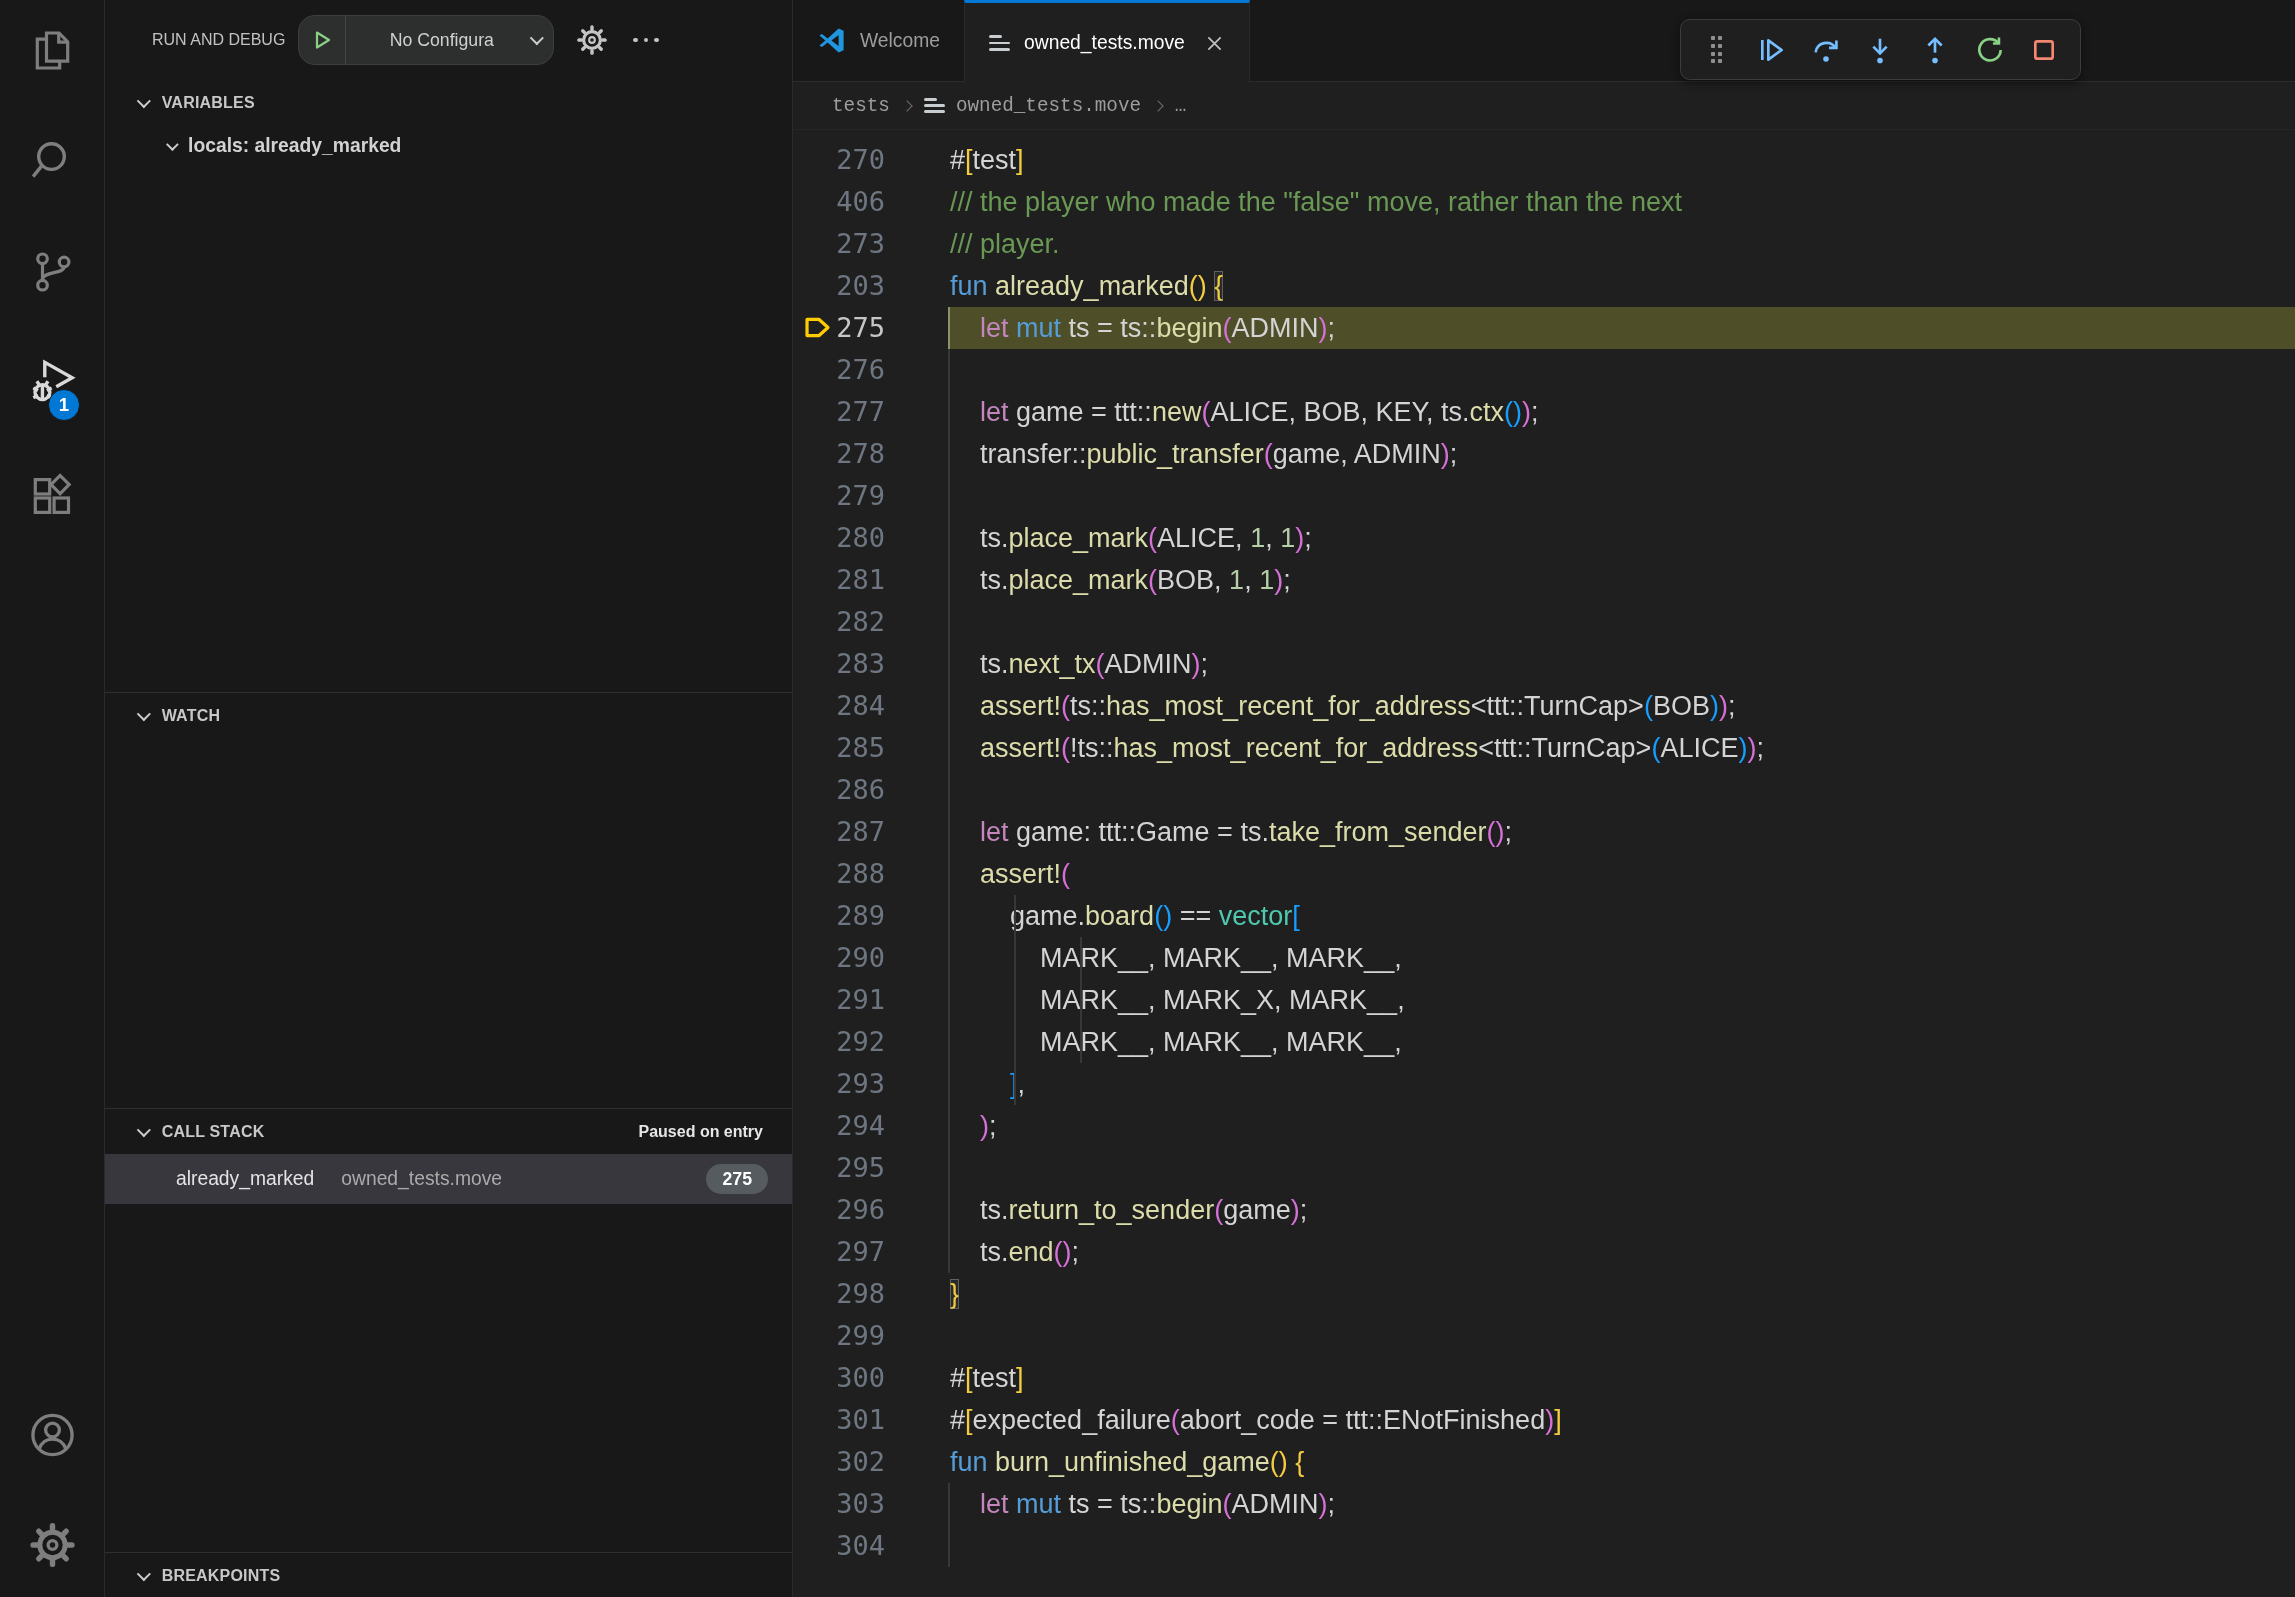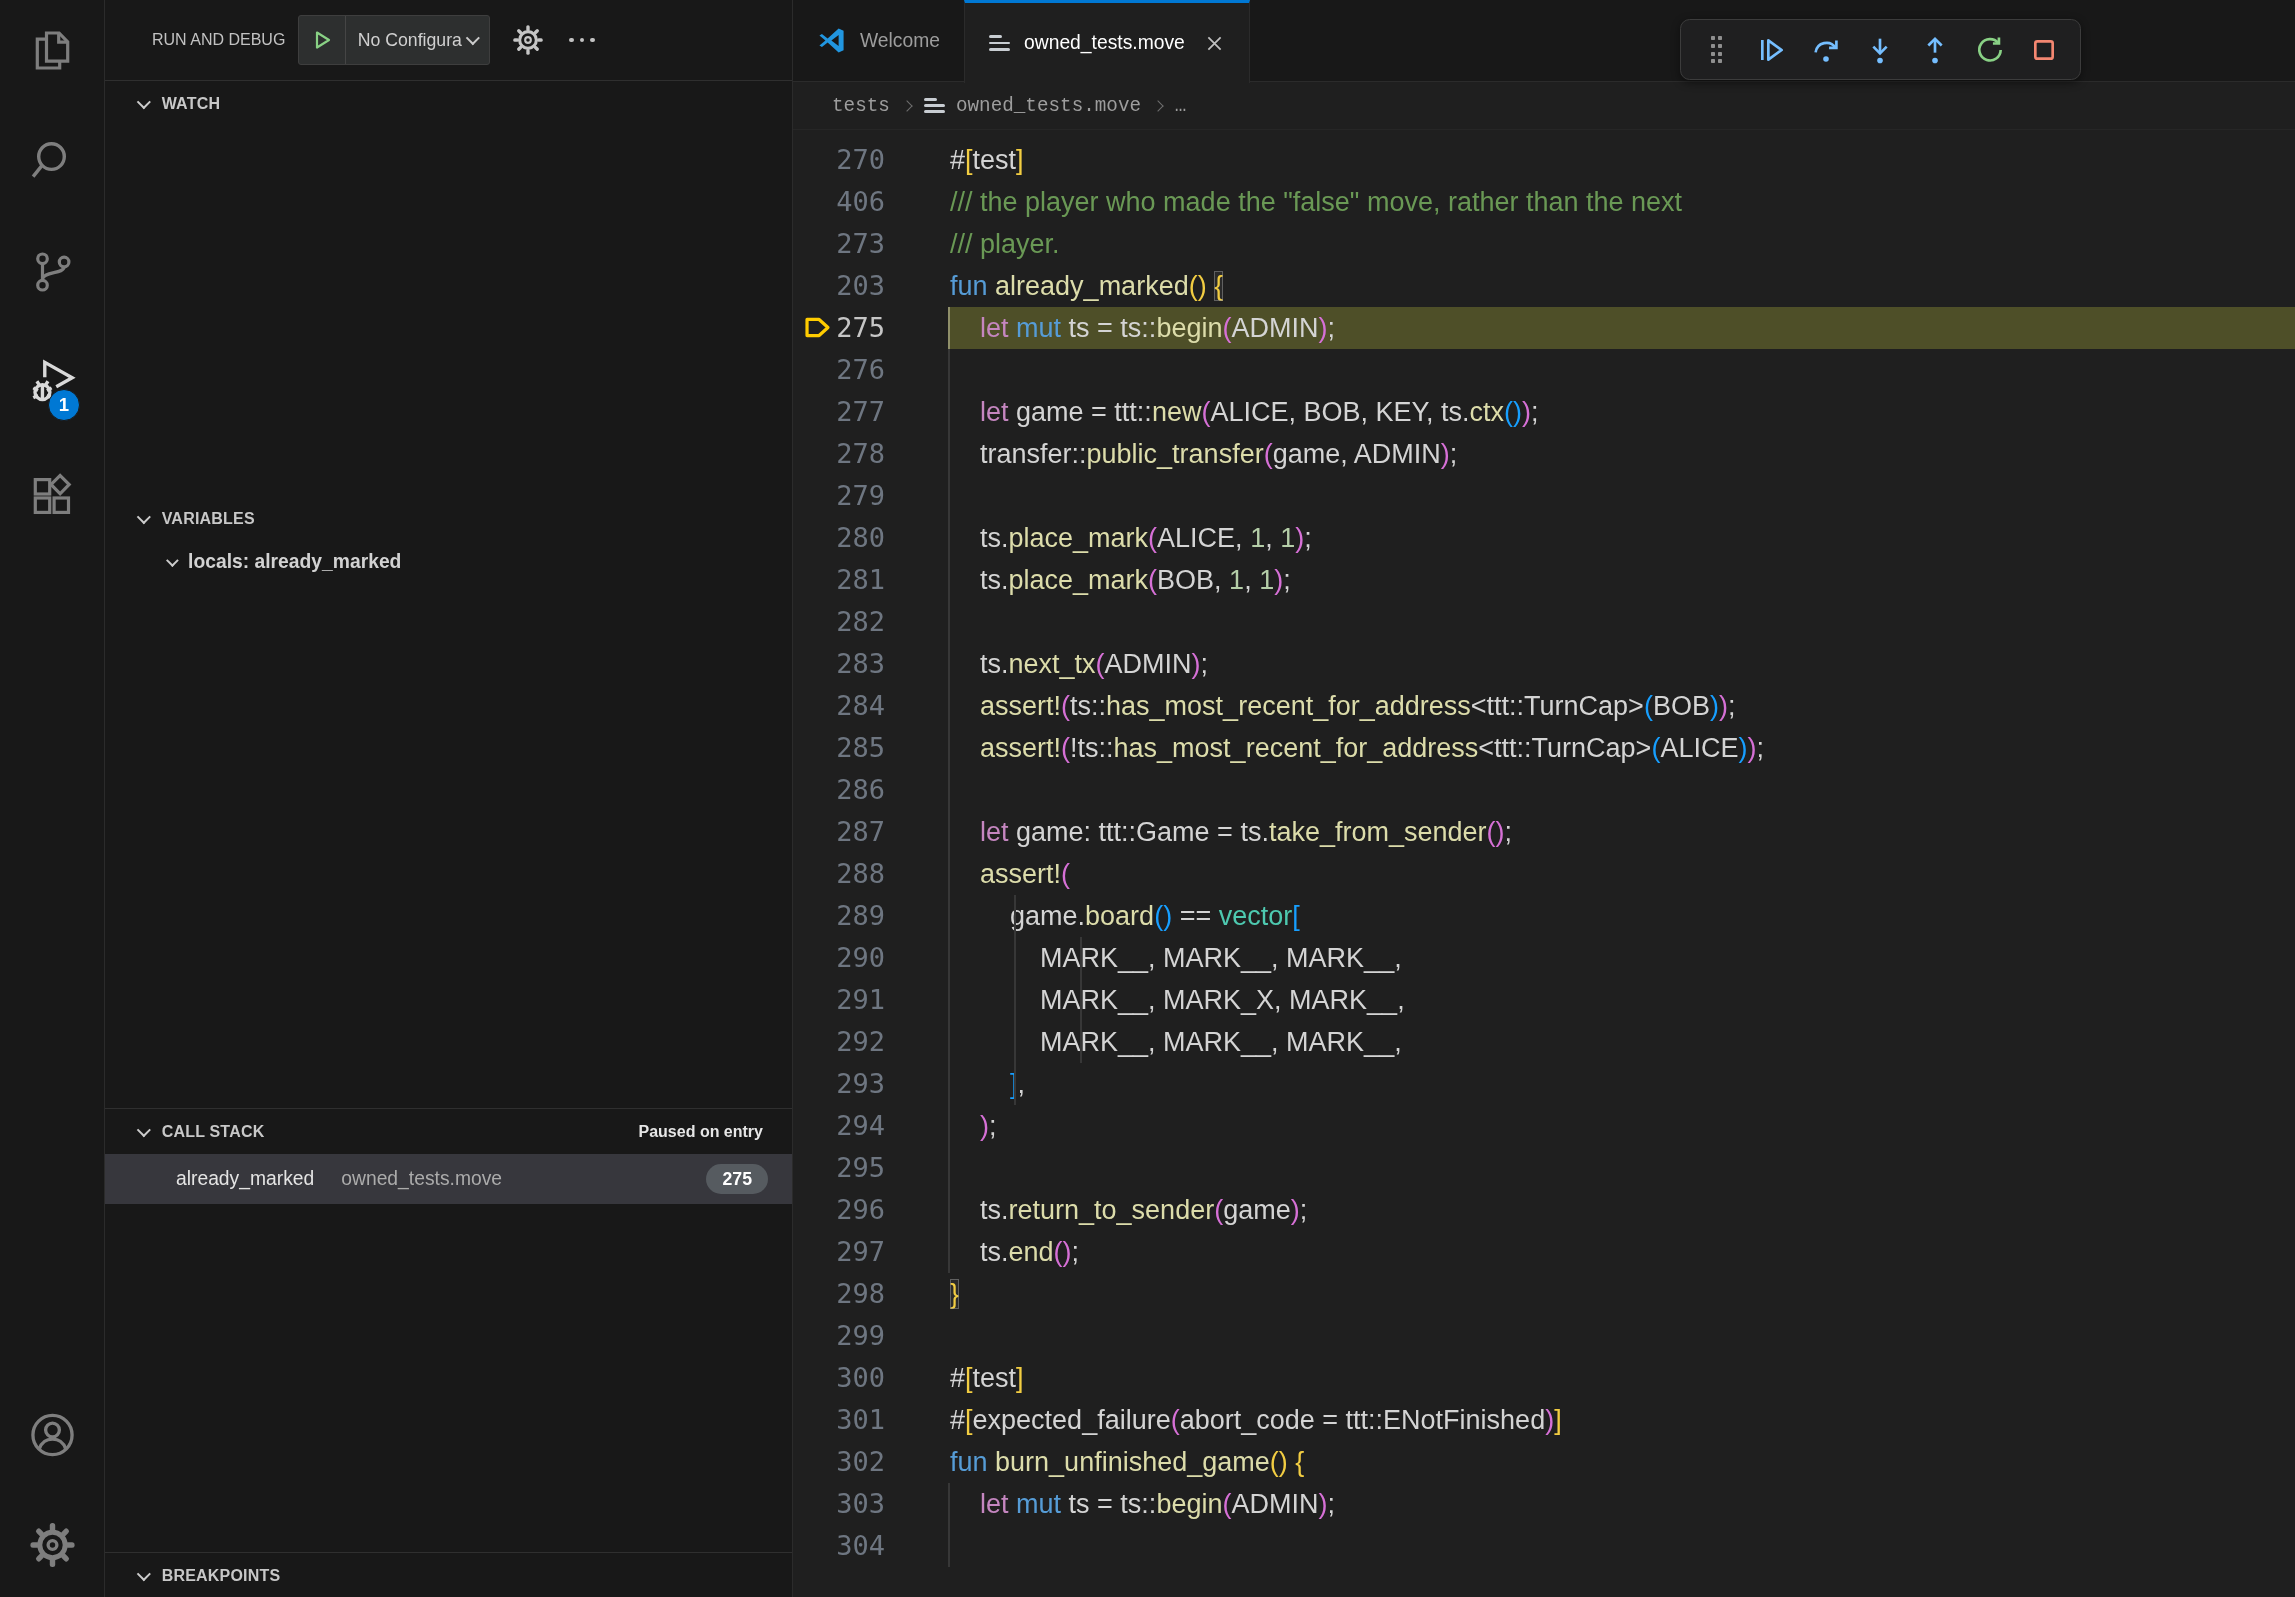--- a/index.html
+++ b/index.html
@@ -12,22 +12,22 @@
   .ab-icon{position:absolute;left:50%;transform:translateX(-50%);width:51px;height:51px;
            display:flex;align-items:center;justify-content:center;}
   .ab-badge{position:absolute;left:48px;top:389px;width:32px;height:32px;border-radius:50%;
             background:#0078d4;color:#fff;font-size:18.5px;font-weight:700;display:flex;
             align-items:center;justify-content:center;border:1.6px solid #181818;}
   
   #sidebar{position:absolute;left:105px;top:0;width:687px;height:1597px;background:#181818;
            display:flex;flex-direction:column;}
   .sb-header{height:80px;flex:none;display:flex;align-items:center;padding-left:47px;}
   .sb-title{font-size:16px;color:#c2c2c2;white-space:nowrap;}
-  .cfg{margin-left:13px;height:50px;border-radius:3px;background:#2d2f2f;border:0.8px solid #3e3e3e;
-       display:flex;align-items:center;cursor:pointer;}
+  .cfg{margin-left:13px;height:50px;border-radius:17px;background:#2d2f2f;border:0.8px solid #3e3e3e;
+       display:flex;align-items:center;cursor:pointer;gap:32px;}
   .cfg-play{width:47px;height:100%;display:flex;align-items:center;justify-content:center;
             border-right:0.8px solid #454545;}
   .cfg-label{padding:0 4.8px 0 11.3px;font-size:17.7px;color:#d0d0d0;max-width:151px;overflow:hidden;
              white-space:nowrap;}
   .chv{display:inline-block;width:9.7px;height:9.7px;border-right:2px solid #cccccc;
        border-bottom:2px solid #cccccc;transform:rotate(45deg);}
   .cfg .chv{margin:-4.8px 11.3px 0 1.6px;}
   .sb-gear{margin-left:21px;display:flex;cursor:pointer;}
   .sb-dots{margin-left:24px;display:flex;gap:5.6px;cursor:pointer;}
   .sb-dots i{width:4.8px;height:4.8px;border-radius:50%;background:#c2c2c2;}
@@ -184,35 +184,35 @@
           <circle cx="12" cy="12" r="2" fill="none" stroke="#c5c5c5" stroke-width="1.5"></circle>
         </svg>
       </span>
       <span class="sb-dots">
           <i></i>
           <i></i>
           <i></i>
         </span>
     </div>
 
+    <div class="section" style="height:612px">
+      <div class="sec-head">
+        <span class="chv"></span>
+        <span class="sec-label">VARIABLES</span>
+      </div>
+      <div class="tree-row">
+        <span class="chv" style="width:8.8px;height:8.8px;margin-top:-3.2px"></span>
+        <span class="tree-label">locals: already_marked</span>
+      </div>
+    </div>
+
     <div class="section bordered" style="height:416px">
       <div class="sec-head">
         <span class="chv"></span>
         <span class="sec-label">WATCH</span>
-      </div>
-    </div>
-
-    <div class="section" style="height:612px">
-      <div class="sec-head">
-        <span class="chv"></span>
-        <span class="sec-label">VARIABLES</span>
-      </div>
-      <div class="tree-row">
-        <span class="chv" style="width:8.8px;height:8.8px;margin-top:-3.2px"></span>
-        <span class="tree-label">locals: already_marked</span>
       </div>
     </div>
 
     <div class="section bordered" style="height:444px">
       <div class="sec-head">
         <span class="chv"></span>
         <span class="sec-label">CALL STACK</span>
         <span class="sec-status">Paused on entry</span>
       </div>
       <div class="stack-row">

